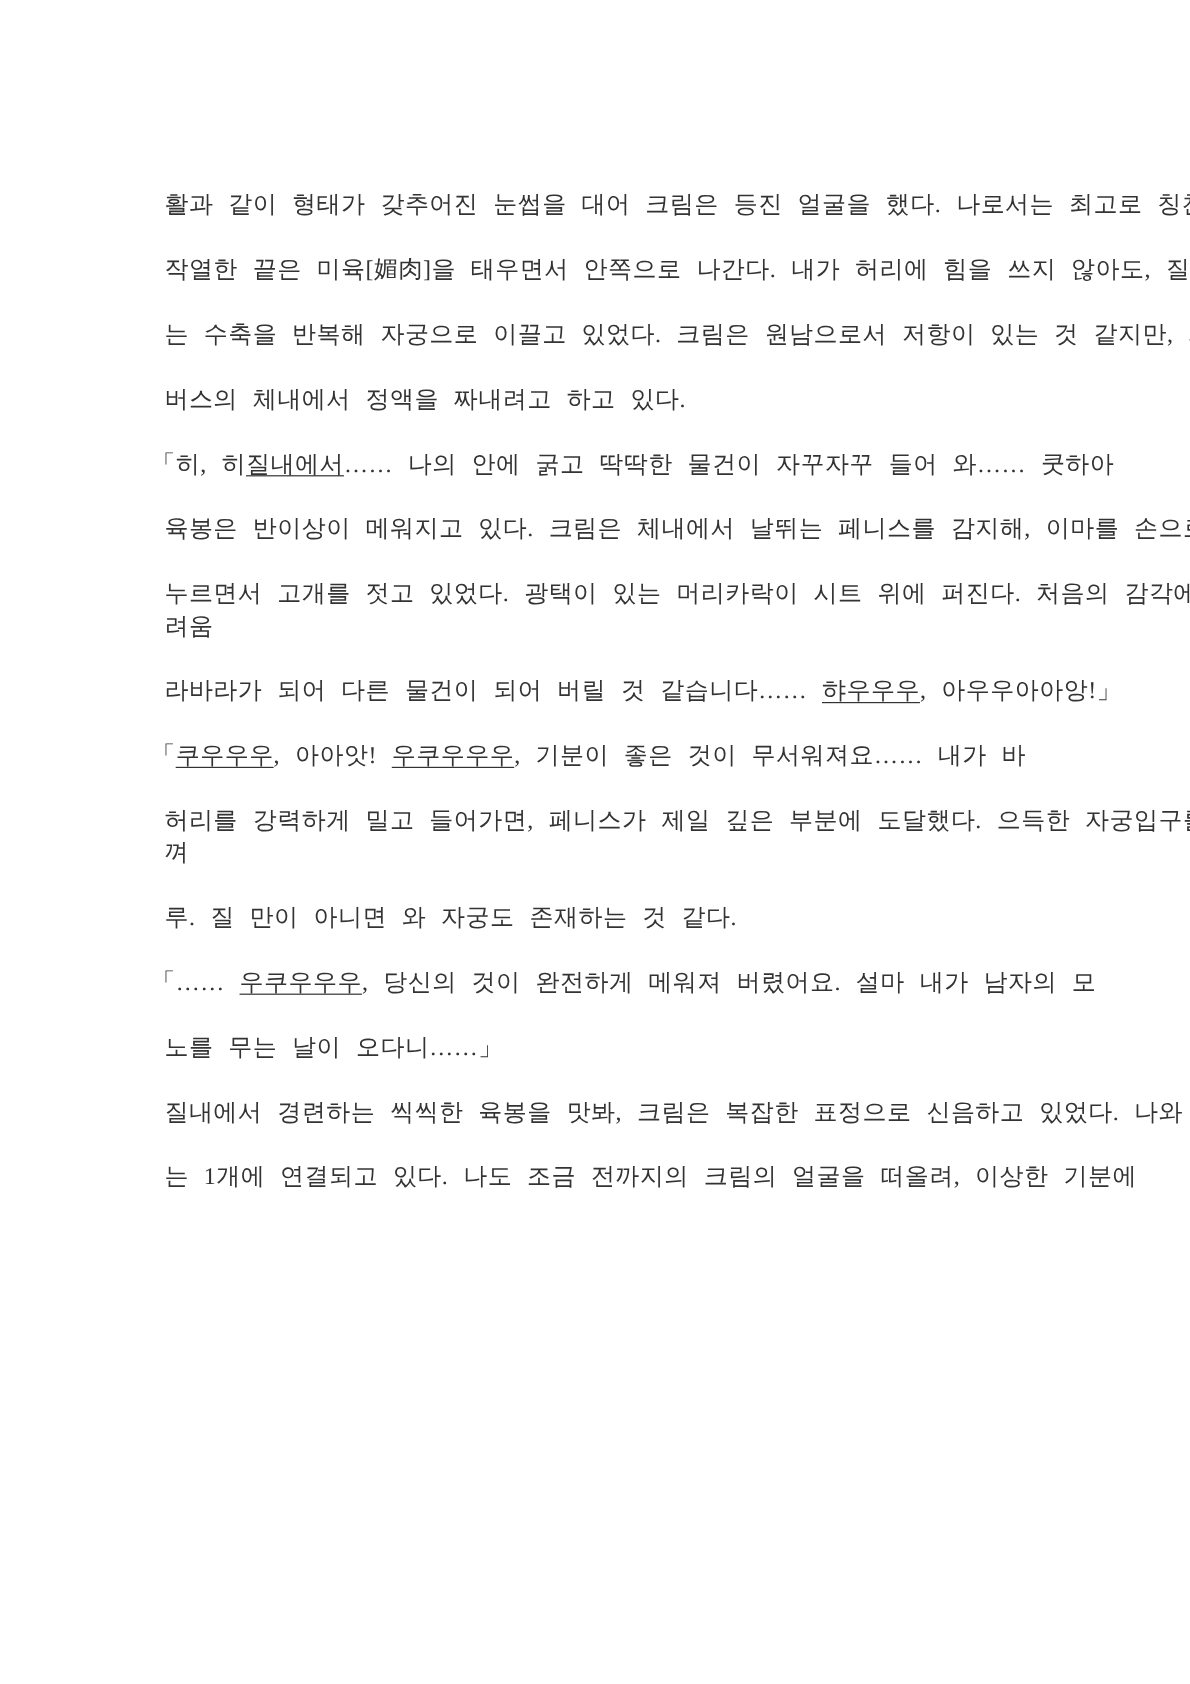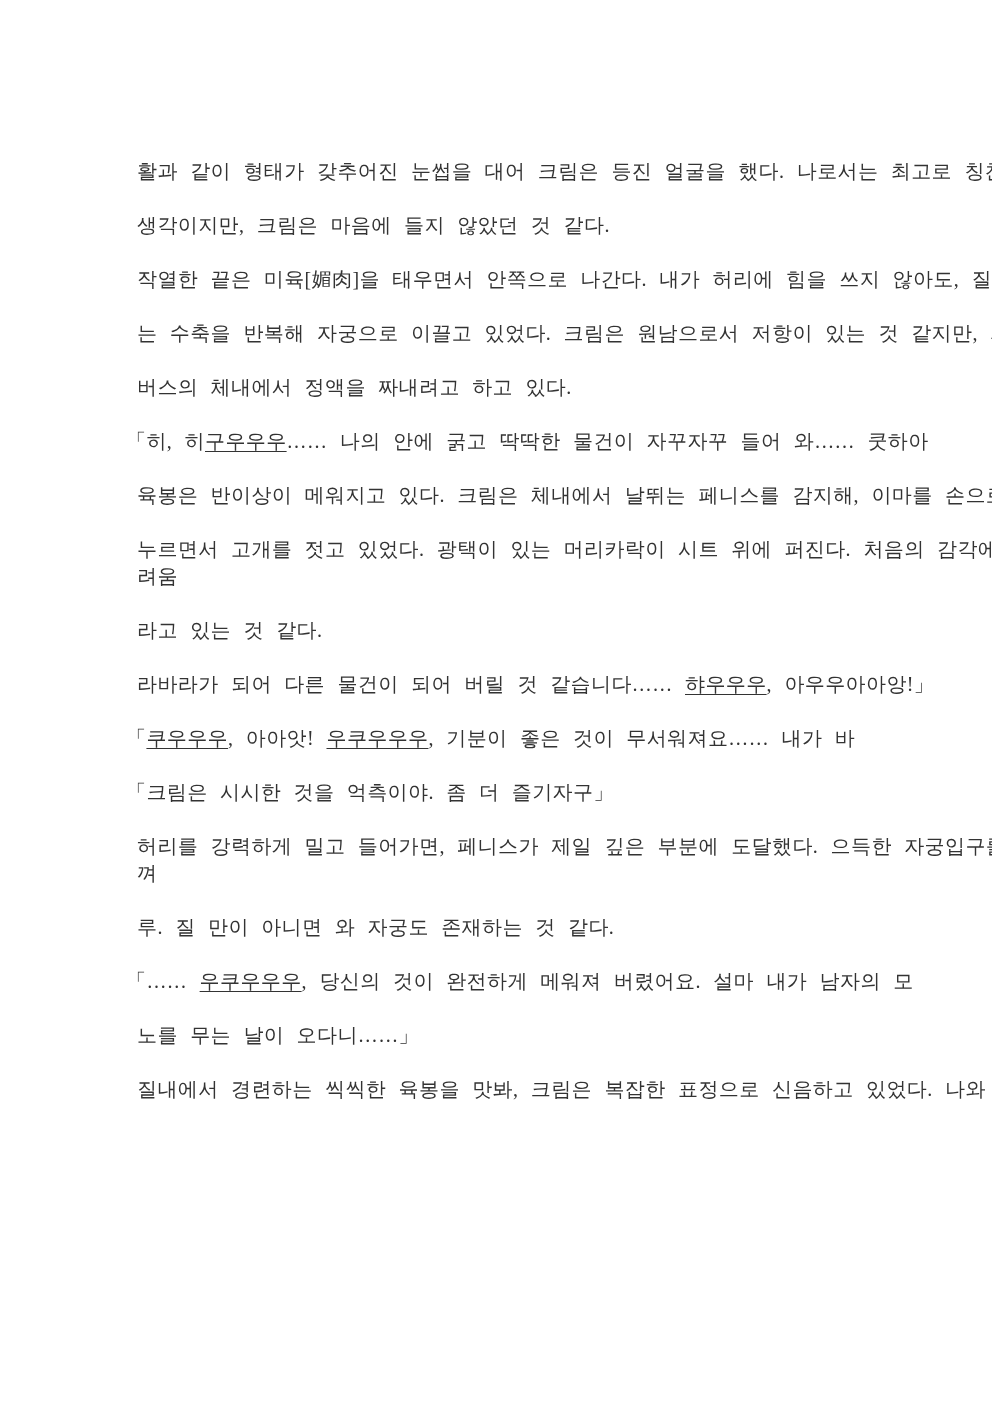--- a/index.html
+++ b/index.html
@@ -41,31 +41,29 @@
     text-decoration: underline;
     text-decoration-thickness: 1px;
     text-underline-offset: 3px;
   }
 </style>
 </head>
 <body>
 
 <div class="page" style="background: rgb(255, 255, 255); color: rgb(51, 51, 51);">
     <div class="line"><span>활과 같이 형태가 갖추어진 눈썹을 대어 크림은 등진 얼굴을 했다. 나로서는 최고로 칭찬했다</span></div>
-    <div class="line"><span>생각이지만, 크림은 마음에 들지 않았던 것 같다.</span></div>
     <div class="line"><span>작열한 끝은 미육[媚肉]을 태우면서 안쪽으로 나간다. 내가 허리에 힘을 쓰지 않아도, 질</span></div>
     <div class="line"><span>는 수축을 반복해 자궁으로 이끌고 있었다. 크림은 원남으로서 저항이 있는 것 같지만, 사큐</span></div>
     <div class="line"><span>버스의 체내에서 정액을 짜내려고 하고 있다.</span></div>
-    <div class="line hang"><span>「히, 히</span><span class="u">구우우우</span><span>…… 나의 안에 굵고 딱딱한 물건이 자꾸자꾸 들어 와…… 쿳하아</span></div>
+    <div class="line hang"><span>「히, 히</span><span class="u">질내에서</span><span>…… 나의 안에 굵고 딱딱한 물건이 자꾸자꾸 들어 와…… 쿳하아</span></div>
     <div class="line"><span>육봉은 반이상이 메워지고 있다. 크림은 체내에서 날뛰는 페니스를 감지해, 이마를 손으로</span></div>
     <div class="line"><span>누르면서 고개를 젓고 있었다. 광택이 있는 머리카락이 시트 위에 퍼진다. 처음의 감각에 두</span></div>
     <div class="line cont"><span>려움</span></div>
-    <div class="line"><span>라고 있는 것 같다.</span></div>
     <div class="line"><span>라바라가 되어 다른 물건이 되어 버릴 것 같습니다…… </span><span class="u">햐우우우</span><span>, 아우우아아앙!」</span></div>
     <div class="line hang"><span>「</span><span class="u">쿠우우우</span><span>, 아아앗! </span><span class="u">우쿠우우우</span><span>, 기분이 좋은 것이 무서워져요…… 내가 바</span></div>
-    <div class="line hang"><span>「크림은 시시한 것을 억측이야. 좀 더 즐기자구」</span></div>
     <div class="line"><span>허리를 강력하게 밀고 들어가면, 페니스가 제일 깊은 부분에 도달했다. 으득한 자궁입구를 느</span></div>
     <div class="line cont"><span>껴</span></div>
     <div class="line"><span>루. 질 만이 아니면 와 자궁도 존재하는 것 같다.</span></div>
     <div class="line hang"><span>「…… </span><span class="u">우쿠우우우</span><span>, 당신의 것이 완전하게 메워져 버렸어요. 설마 내가 남자의 모</span></div>
     <div class="line"><span>노를 무는 날이 오다니……」</span></div>
     <div class="line"><span>질내에서 경련하는 씩씩한 육봉을 맛봐, 크림은 복잡한 표정으로 신음하고 있었다. 나와 크림</span></div>
+    <div class="line"><span>는 1개에 연결되고 있다. 나도 조금 전까지의 크림의 얼굴을 떠올려, 이상한 기분에</span></div>
   </div>
 
 </body></html>

